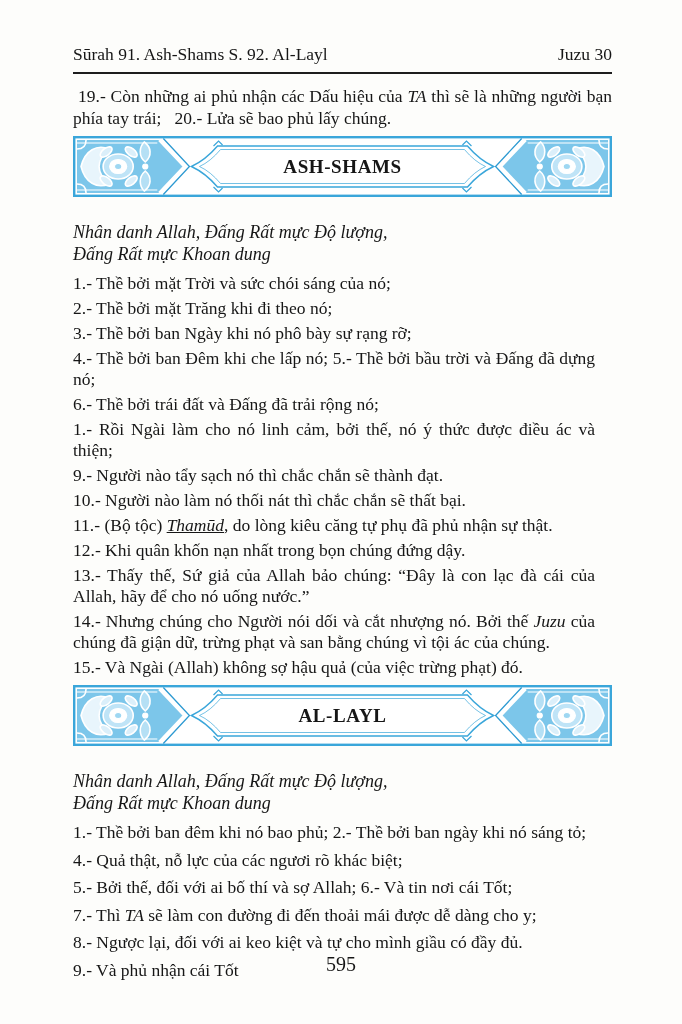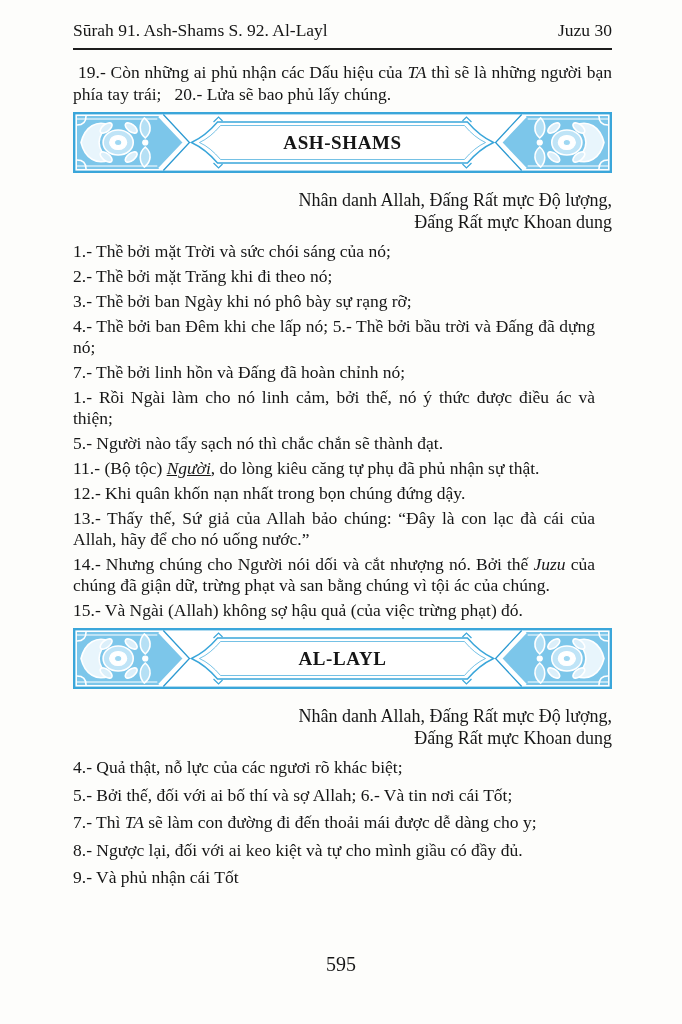--- a/index.html
+++ b/index.html
@@ -3,32 +3,32 @@
 <meta charset="utf-8">
 <style>
   html,body{margin:0;padding:0;}
   body{
     width:682px;height:1024px;
     background:#fdfdfb;
     font-family:"Liberation Serif","DejaVu Serif",serif;
     color:#161616;
   }
   .page{position:relative;width:682px;height:1024px;overflow:hidden;}
-  .content{padding:20px 70px 0 73px;}
+  .content{padding:44px 70px 0 73px;}
   .header{display:flex;justify-content:space-between;align-items:baseline;font-size:17.5px;line-height:21px;}
   .rule{border:0;border-top:2px solid #1d1d1d;margin:7px 0 0 0;}
   .opening{margin:12px 0 0 0;font-size:17.5px;line-height:21.5px;text-align:justify;text-indent:5px;}
   .banner{position:relative;height:61px;margin-top:7px;}
   .banner svg{position:absolute;left:0;top:0;width:100%;height:100%;display:block;}
   .banner-title{
     position:absolute;left:0;top:0;right:0;bottom:0;
     display:flex;align-items:center;justify-content:center;
     font-weight:bold;font-size:19px;letter-spacing:.6px;border-radius:16px;
   }
-  .bismillah{margin-top:16px;text-align:right;font-size:18px;line-height:22px;}
+  .bismillah{margin-top:24px;text-align:left;font-size:18px;line-height:22px;font-style:italic;}
   .verses{margin-top:8px;}
   .verse{margin:0 17px 4px 0;font-size:17.5px;line-height:21px;text-align:justify;}
   .verses.loose .verse{margin-bottom:6.5px;}
   .verse em, .opening em{}
   em.u{text-decoration:underline;}
   .pageno{position:absolute;left:0;right:0;top:953px;text-align:center;font-size:20px;}
 </style>
 </head>
 <body>
 
@@ -102,24 +102,25 @@
       </div>
       <div class="bismillah">
         <div>Nhân danh Allah, Đấng Rất mực Độ lượng,</div>
         <div>Đấng Rất mực Khoan dung</div>
       </div>
       <div class="verses">
           <p class="verse">1.- Thề bởi mặt Trời và sức chói sáng của nó;</p>
           <p class="verse">2.- Thề bởi mặt Trăng khi đi theo nó;</p>
           <p class="verse">3.- Thề bởi ban Ngày khi nó phô bày sự rạng rỡ;</p>
           <p class="verse">4.- Thề bởi ban Đêm khi che lấp nó; 5.- Thề bởi bầu trời và Đấng đã dựng nó;</p>
-          <p class="verse">7.- Thề bởi linh hồn và Đấng đã hoàn chỉnh nó;</p>
+          <p class="verse">6.- Thề bởi trái đất và Đấng đã trải rộng nó;</p>
           <p class="verse">1.- Rồi Ngài làm cho nó linh cảm, bởi thế, nó ý thức được điều ác và thiện;</p>
-          <p class="verse">5.- Người nào tẩy sạch nó thì chắc chắn sẽ thành đạt.</p>
-          <p class="verse">11.- (Bộ tộc) <em class="u">Người</em>, do lòng kiêu căng tự phụ đã phủ nhận sự thật.</p>
+          <p class="verse">9.- Người nào tẩy sạch nó thì chắc chắn sẽ thành đạt.</p>
+          <p class="verse">10.- Người nào làm nó thối nát thì chắc chắn sẽ thất bại.</p>
+          <p class="verse">11.- (Bộ tộc) <em class="u">Thamūd</em>, do lòng kiêu căng tự phụ đã phủ nhận sự thật.</p>
           <p class="verse">12.- Khi quân khốn nạn nhất trong bọn chúng đứng dậy.</p>
           <p class="verse">13.- Thấy thế, Sứ giả của Allah bảo chúng: “Đây là con lạc đà cái của Allah, hãy để cho nó uống nước.”</p>
           <p class="verse">14.- Nhưng chúng cho Người nói dối và cắt nhượng nó. Bởi thế <em>Juzu</em> của chúng đã giận dữ, trừng phạt và san bằng chúng vì tội ác của chúng.</p>
           <p class="verse">15.- Và Ngài (Allah) không sợ hậu quả (của việc trừng phạt) đó.</p>
         </div>
     </div>
 
     <div>
       <div class="banner">
         <svg viewBox="0 0 537 61" preserveAspectRatio="none">
@@ -175,20 +176,21 @@
             <path d="M397,51 l-5,5 l-4,-4"></path>
           </g>
         </svg>
         <div class="banner-title">AL-LAYL</div>
       </div>
       <div class="bismillah">
         <div>Nhân danh Allah, Đấng Rất mực Độ lượng,</div>
         <div>Đấng Rất mực Khoan dung</div>
       </div>
       <div class="verses loose">
+          <p class="verse">1.- Thề bởi ban đêm khi nó bao phủ; 2.- Thề bởi ban ngày khi nó sáng tỏ;</p>
           <p class="verse">4.- Quả thật, nỗ lực của các ngươi rõ khác biệt;</p>
           <p class="verse">5.- Bởi thế, đối với ai bố thí và sợ Allah; 6.- Và tin nơi cái Tốt;</p>
           <p class="verse">7.- Thì <em>TA</em> sẽ làm con đường đi đến thoải mái được dễ dàng cho y;</p>
           <p class="verse">8.- Ngược lại, đối với ai keo kiệt và tự cho mình giầu có đầy đủ.</p>
           <p class="verse">9.- Và phủ nhận cái Tốt</p>
         </div>
     </div>
 
   </div>
 

